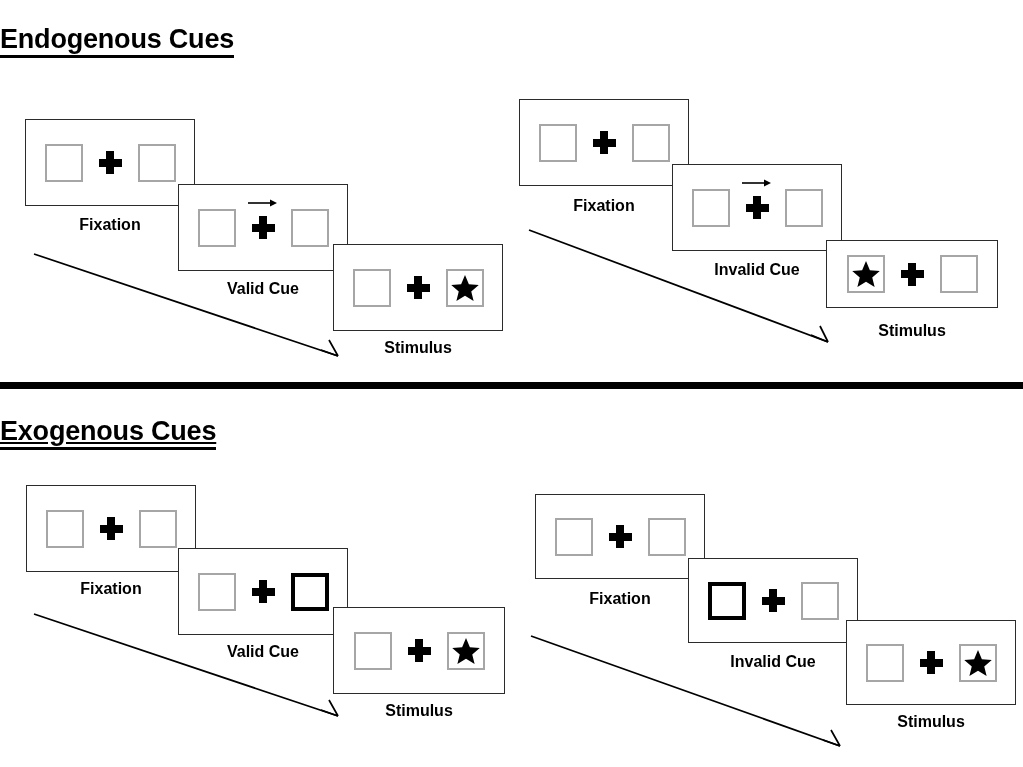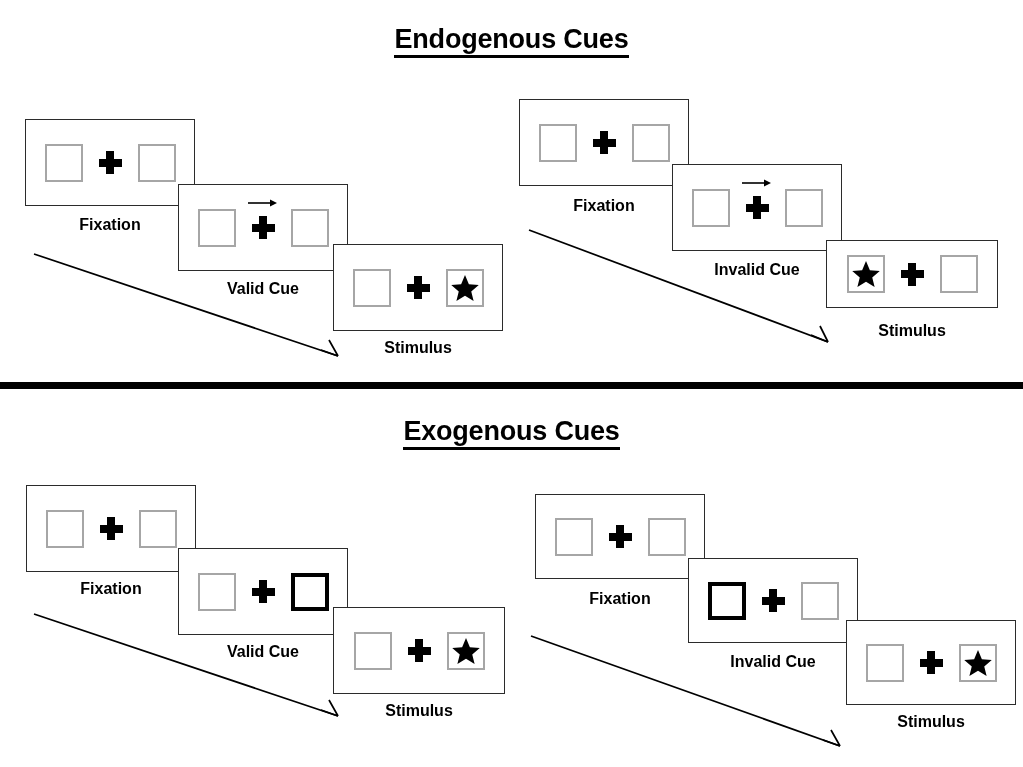--- a/index.html
+++ b/index.html
@@ -18,21 +18,20 @@
     height: 767px;
     background: #ffffff;
     overflow: hidden;
   }
 
   
   .section-title {
     position: absolute;
     width: 100%;
     left: 0;
-    text-align: center;
     font-weight: bold;
     font-size: 27px;
     letter-spacing: -0.2px;
     color: #000000;
   }
   .section-title span {
     border-bottom: 3px solid #000000;
     padding-bottom: 1px;
   }
 
@@ -229,21 +228,21 @@
         </svg>
       </div>
       <div class="plus"></div>
       <div class="slot"></div>
     </div>
   </div>
   <div class="step-label" style="left:826px; top:322px; width:172px;">Stimulus</div>
 
   <div class="divider" style="top:382px;"></div>
 
-  <div class="section-title" style="top:416px;">
+  <div class="section-title" style="top:416px;text-decoration:underline;">
     <span>Exogenous Cues</span>
   </div>
 
   <svg class="time-arrow" style="left:30px; top:608px;" width="325" height="120" viewBox="0 0 325 120">
     <line x1="4" y1="6" x2="308" y2="108" stroke="#000000" stroke-width="1.7"></line>
     <path d="M308 108 L291 102 M308 108 L299 92" stroke="#000000" stroke-width="1.7" fill="none"></path>
   </svg>
 
   <svg class="time-arrow" style="left:527px; top:630px;" width="330" height="130" viewBox="0 0 330 130">
     <line x1="4" y1="6" x2="313" y2="116" stroke="#000000" stroke-width="1.7"></line>

